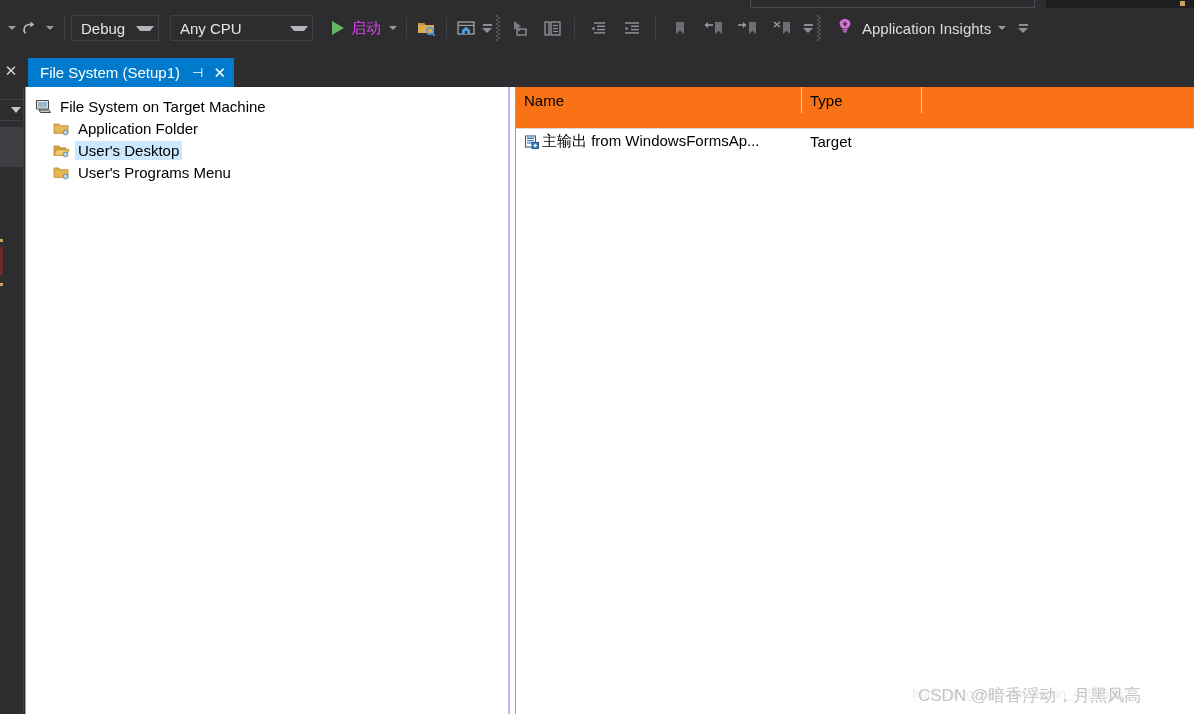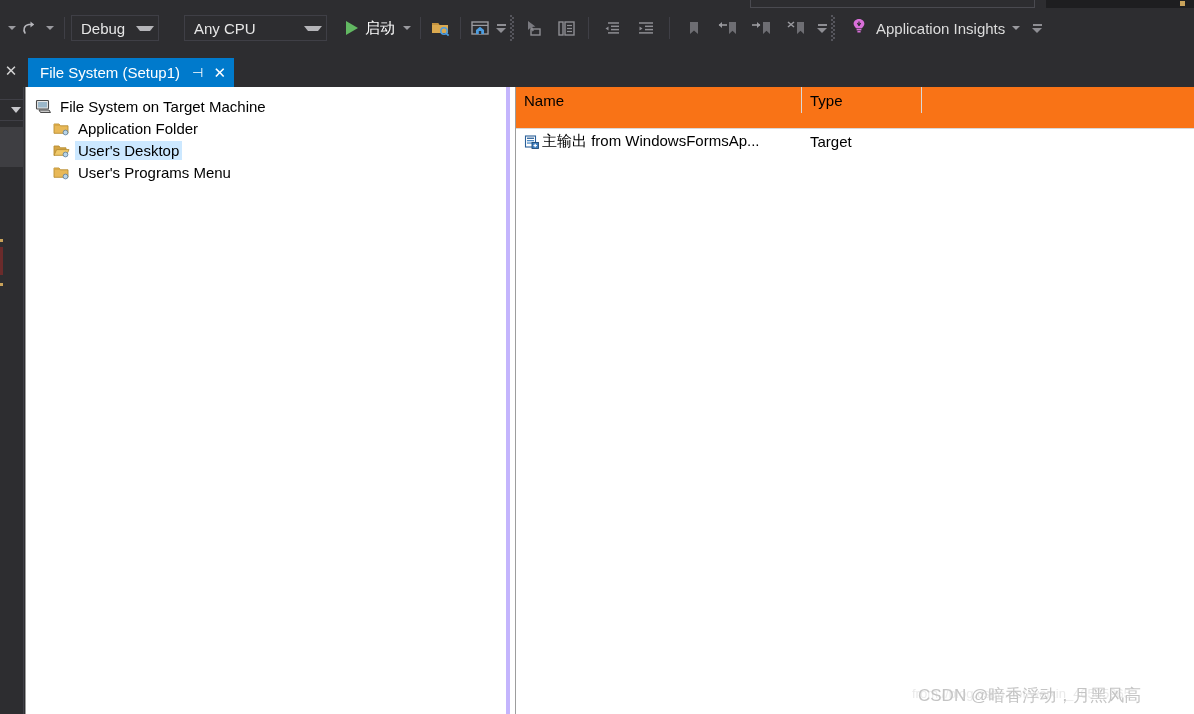--- a/index.html
+++ b/index.html
@@ -113,21 +113,21 @@
     display: flex; align-items: center; gap: 7px;
     padding: 0 2px 0 6px;
     flex: 0 0 auto;
   }
   .tb-start .play {
     width: 0; height: 0;
     border-top: 7px solid transparent;
     border-bottom: 7px solid transparent;
     border-left: 12px solid #62b862;
   }
-  .tb-start .txt { color: #ffffff; font-size: 15px; white-space: nowrap; }
+  .tb-start .txt { color: #d946ef; font-size: 15px; white-space: nowrap; }
 
   
   .tb-ai {
     display: flex; align-items: center; gap: 8px;
     padding-left: 4px; flex: 0 0 auto;
   }
   .tb-ai .txt { color: #dcdcdc; font-size: 15px; white-space: nowrap; }
 
   
   .tabstrip {
@@ -210,21 +210,21 @@
   
   .designer {
     position: absolute; top: 87px; left: 25px;
     width: 1169px; height: 627px;
     background: #ffffff;
   }
   .pane-left {
     position: absolute; top: 0; left: 0;
     width: 485px; height: 627px;
     background: #ffffff;
-    border-right: 4px solid #c4b5fd;
+    border-right: 2px solid #c4b5fd;
     border-left: 1px solid #9d9d9d;
   }
   .splitter {
     position: absolute; top: 0; left: 486px;
     width: 4px; height: 627px;
     background: #ffffff;
   }
   .pane-right {
     position: absolute; top: 0; left: 490px;
     width: 679px; height: 627px;
@@ -325,21 +325,21 @@
     </div>
     <div class="tb-caret" style="margin-left:4px"></div>
 
     <div class="tb-sep" style="margin-left:10px"></div>
 
     <div class="tb-combo combo-debug">
       <span class="label">Debug</span>
       <span class="arrow"></span>
     </div>
 
-    <div class="tb-combo combo-cpu" style="margin-left:25px">
+    <div class="tb-combo combo-cpu" style="margin-left:11px">
       <span class="label">Any CPU</span>
       <span class="arrow"></span>
     </div>
 
     <div class="tb-start" style="margin-left:13px">
       <span class="play"></span>
       <span class="txt">启动</span>
     </div>
     <div class="tb-caret" style="margin-left:6px"></div>
 

